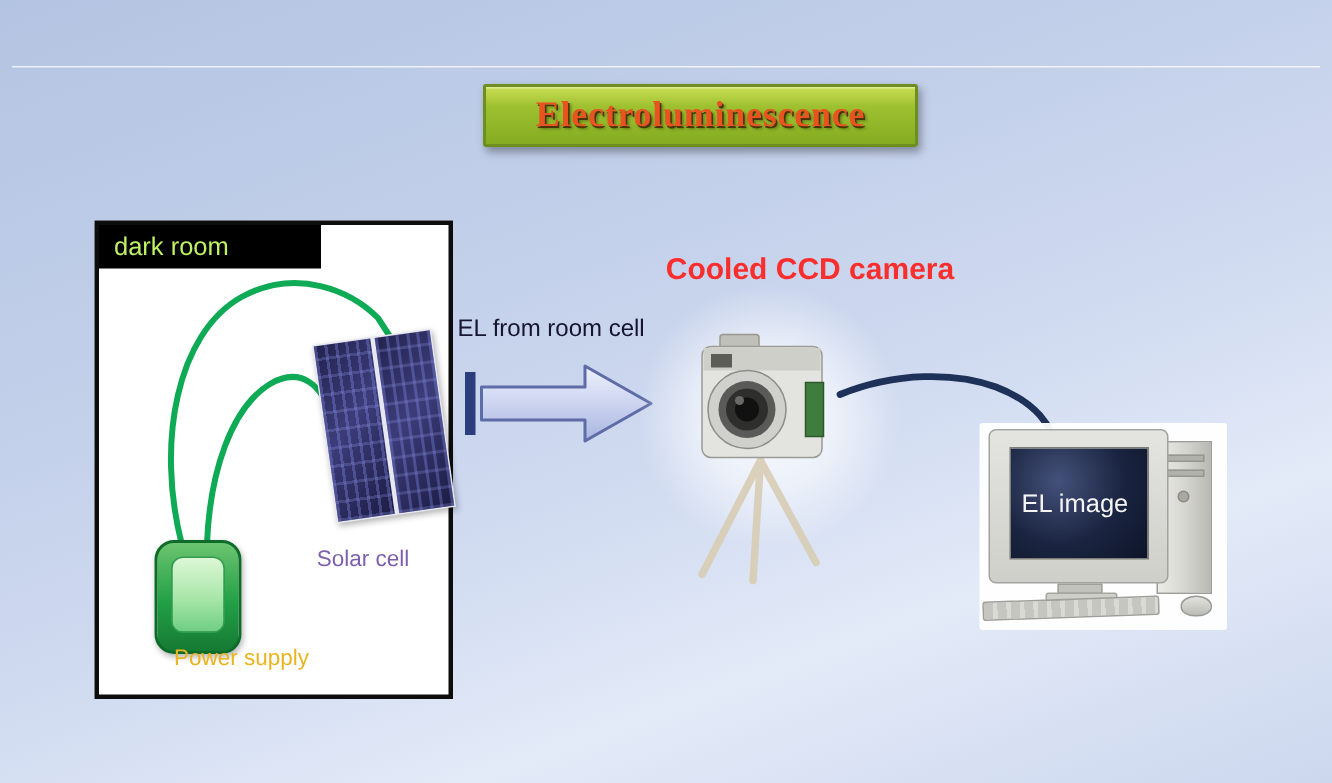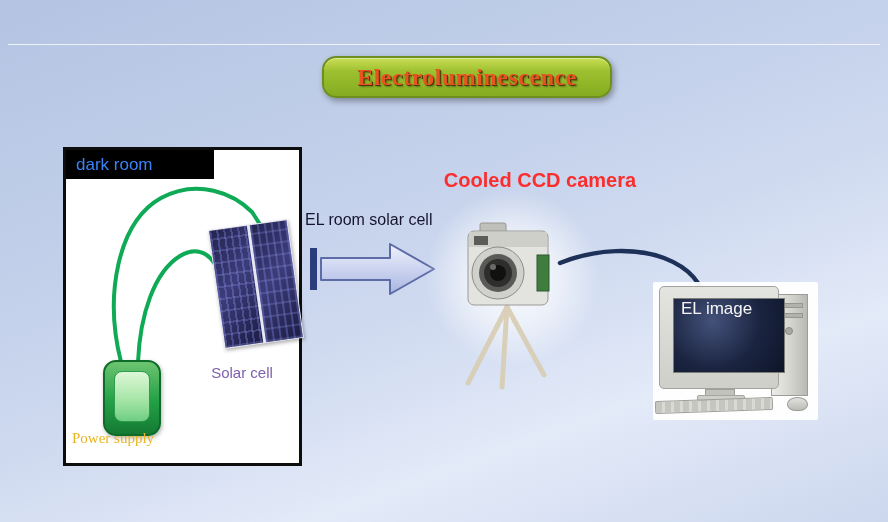--- a/index.html
+++ b/index.html
@@ -6,31 +6,31 @@
   .slide{
     position:relative;width:888px;height:522px;overflow:hidden;
     font-family:"Liberation Sans",sans-serif;
     background:linear-gradient(160deg,#b3c4e2 0%,#c3d0ea 35%,#cfdaf0 55%,#e3eaf8 75%,#ccd7ee 100%);
   }
   .top-rule{position:absolute;left:8px;right:8px;top:44px;height:1px;background:rgba(255,255,255,0.75);}
   
   .title-banner{
     position:absolute;left:322px;top:56px;width:286px;height:38px;
     background:linear-gradient(180deg,#c9de55 0%,#9dc02f 35%,#84ac21 100%);
-    border:2px solid #6e8f1f;border-radius:14px;
+    border:2px solid #6e8f1f;border-radius:2px;
     box-shadow:2px 3px 6px rgba(0,0,0,0.35), inset 0 1px 0 rgba(255,255,255,0.4);
     display:flex;align-items:center;justify-content:center;
   }
   .title-text{
     font-family:"Liberation Serif",serif;font-weight:bold;font-size:24px;color:#e8531f;
     letter-spacing:.5px;text-shadow:1px 1px 0 #4a3408, 2px 2px 2px rgba(0,0,0,0.35);
   }
   
   .dark-room{position:absolute;left:63px;top:147px;width:233px;height:313px;background:#ffffff;border:3px solid #0d0d0d;}
-  .dark-room-header{position:absolute;left:0;top:0;width:148px;height:29px;background:#000;color:#3b82f6;font-size:17px;line-height:29px;padding-left:10px;box-sizing:border-box;}
+  .dark-room-header{position:absolute;left:0;top:0;width:148px;height:29px;background:#000;color:#bef264;font-size:17px;line-height:29px;padding-left:10px;box-sizing:border-box;}
   .wires{position:absolute;left:0;top:0;width:233px;height:313px;}
   .solar-cell{
     position:absolute;left:150px;top:74px;width:78px;height:118px;
     transform:rotate(-8deg);display:flex;gap:3px;background:#e7e7f2;padding:1px;
     box-shadow:1px 2px 4px rgba(0,0,0,0.3);
   }
   .solar-cell .cell{
     flex:1;
     background:
       repeating-linear-gradient(90deg,rgba(130,140,230,0.35) 0 2px,rgba(0,0,0,0) 2px 7px),
@@ -41,44 +41,44 @@
   .power-supply{
     position:absolute;left:37px;top:210px;width:58px;height:76px;border-radius:13px;
     background:linear-gradient(180deg,#6cc470 0%,#22a046 55%,#157a33 100%);
     border:2px solid #0e6b2a;box-sizing:border-box;box-shadow:1px 2px 4px rgba(0,0,0,0.3);
   }
   .ps-inner{
     position:absolute;left:9px;top:9px;right:9px;bottom:12px;border-radius:8px;
     background:linear-gradient(180deg,#ddf7d6 0%,#a8e6a8 55%,#6fce83 100%);
     border:1px solid #2f9c4e;
   }
-  .power-supply-label{position:absolute;left:6px;top:280px;width:134px;text-align:left;font-size:15px;color:#eab41f;font-family:Liberation Serif, serif;}
+  .power-supply-label{position:absolute;left:6px;top:280px;width:134px;text-align:right;font-size:15px;color:#eab41f;}
   
   .el-label{position:absolute;left:305px;top:211px;width:170px;font-size:16px;color:#15152e;}
   .arrow{position:absolute;left:308px;top:236px;width:128px;height:66px;}
   
   .camera-label{position:absolute;left:440px;top:169px;width:200px;text-align:center;font-size:20px;font-weight:600;color:#fb2e2e;}
   .camera-glow{position:absolute;left:425px;top:190px;width:175px;height:175px;border-radius:50%;
     background:radial-gradient(closest-side,rgba(255,255,255,0.95) 0%,rgba(255,255,255,0.55) 55%,rgba(255,255,255,0) 100%);}
   .camera{position:absolute;left:450px;top:215px;width:115px;height:180px;}
   .cable{position:absolute;left:552px;top:238px;width:165px;height:75px;}
   
   .computer{position:absolute;left:653px;top:282px;width:165px;height:138px;}
   .photo-bg{position:absolute;inset:0;background:rgba(255,255,255,0.95);border-radius:2px;}
   .tower{position:absolute;left:118px;top:12px;width:37px;height:102px;
     background:linear-gradient(90deg,#ecece8 0%,#d4d4cf 55%,#b9b9b3 100%);
     border:1px solid #9c9c98;box-sizing:border-box;}
   .tower-slot{position:absolute;left:4px;width:27px;height:5px;background:#b2b2ac;border:1px solid #97978f;box-sizing:border-box;}
   .tower-slot.s1{top:8px;} .tower-slot.s2{top:18px;}
   .tower-btn{position:absolute;left:13px;top:32px;width:8px;height:8px;border-radius:50%;background:#a9a9a2;border:1px solid #8b8b84;box-sizing:border-box;}
   .monitor{position:absolute;left:6px;top:4px;width:120px;height:103px;background:linear-gradient(180deg,#e4e4e0,#cfcfca);
     border:1px solid #a2a29e;border-radius:5px;box-sizing:border-box;}
-  .screen{position:absolute;left:13px;top:11px;width:112px;height:75px;
+  .screen{position:absolute;left:13px;top:11px;width:93px;height:75px;
     background:radial-gradient(circle at 35% 30%,#44517a 0%,#1a2440 55%,#0d1528 100%);
-    border:1px solid #7d7d78;box-sizing:border-box;display:flex;}
+    border:1px solid #7d7d78;box-sizing:border-box;display:flex;align-items:center;}
   .screen-label{color:#f5f5f5;font-size:17px;padding-left:7px;}
   .stand{position:absolute;left:52px;top:107px;width:30px;height:7px;background:#c2c2bd;border:1px solid #a0a09a;box-sizing:border-box;}
   .stand-base{position:absolute;left:44px;top:113px;width:48px;height:6px;background:#cfcfca;border:1px solid #a6a6a0;border-radius:2px;box-sizing:border-box;}
   .keyboard{position:absolute;left:2px;top:117px;width:118px;height:13px;
     background:repeating-linear-gradient(90deg,#c6c6c1 0 6px,#dadad5 6px 9px);
     border:1px solid #9e9e9a;border-radius:2px;box-sizing:border-box;transform:rotate(-2deg);}
   .mouse{position:absolute;left:134px;top:115px;width:21px;height:14px;background:linear-gradient(180deg,#e2e2de,#bcbcb6);
     border:1px solid #9a9a96;border-radius:50% 50% 45% 45%;box-sizing:border-box;}
 </style>
 </head>
@@ -104,21 +104,21 @@
     <div class="solar-cell-label">Solar cell</div>
     <div class="power-supply">
       <div class="ps-inner"></div>
     </div>
     <div class="power-supply-label">Power supply</div>
     <div class="dark-room-header">
       <span>dark room</span>
     </div>
   </div>
 
-  <div class="el-label">EL room solar cell</div>
+  <div class="el-label">EL from room cell</div>
   <svg class="arrow" viewBox="0 0 128 66">
     <defs>
       <linearGradient id="gArrow" x1="0" y1="0" x2="0" y2="1">
         <stop offset="0" stop-color="#eef1fb"></stop>
         <stop offset="0.5" stop-color="#ccd4f0"></stop>
         <stop offset="1" stop-color="#a9b5dd"></stop>
       </linearGradient>
     </defs>
     <rect x="2" y="12" width="7" height="42" fill="#2c3d7d"></rect>
     <polygon points="13,22 82,22 82,8 126,33 82,58 82,44 13,44" fill="url(#gArrow)" stroke="#5d6ba6" stroke-width="2" stroke-linejoin="round"></polygon>

